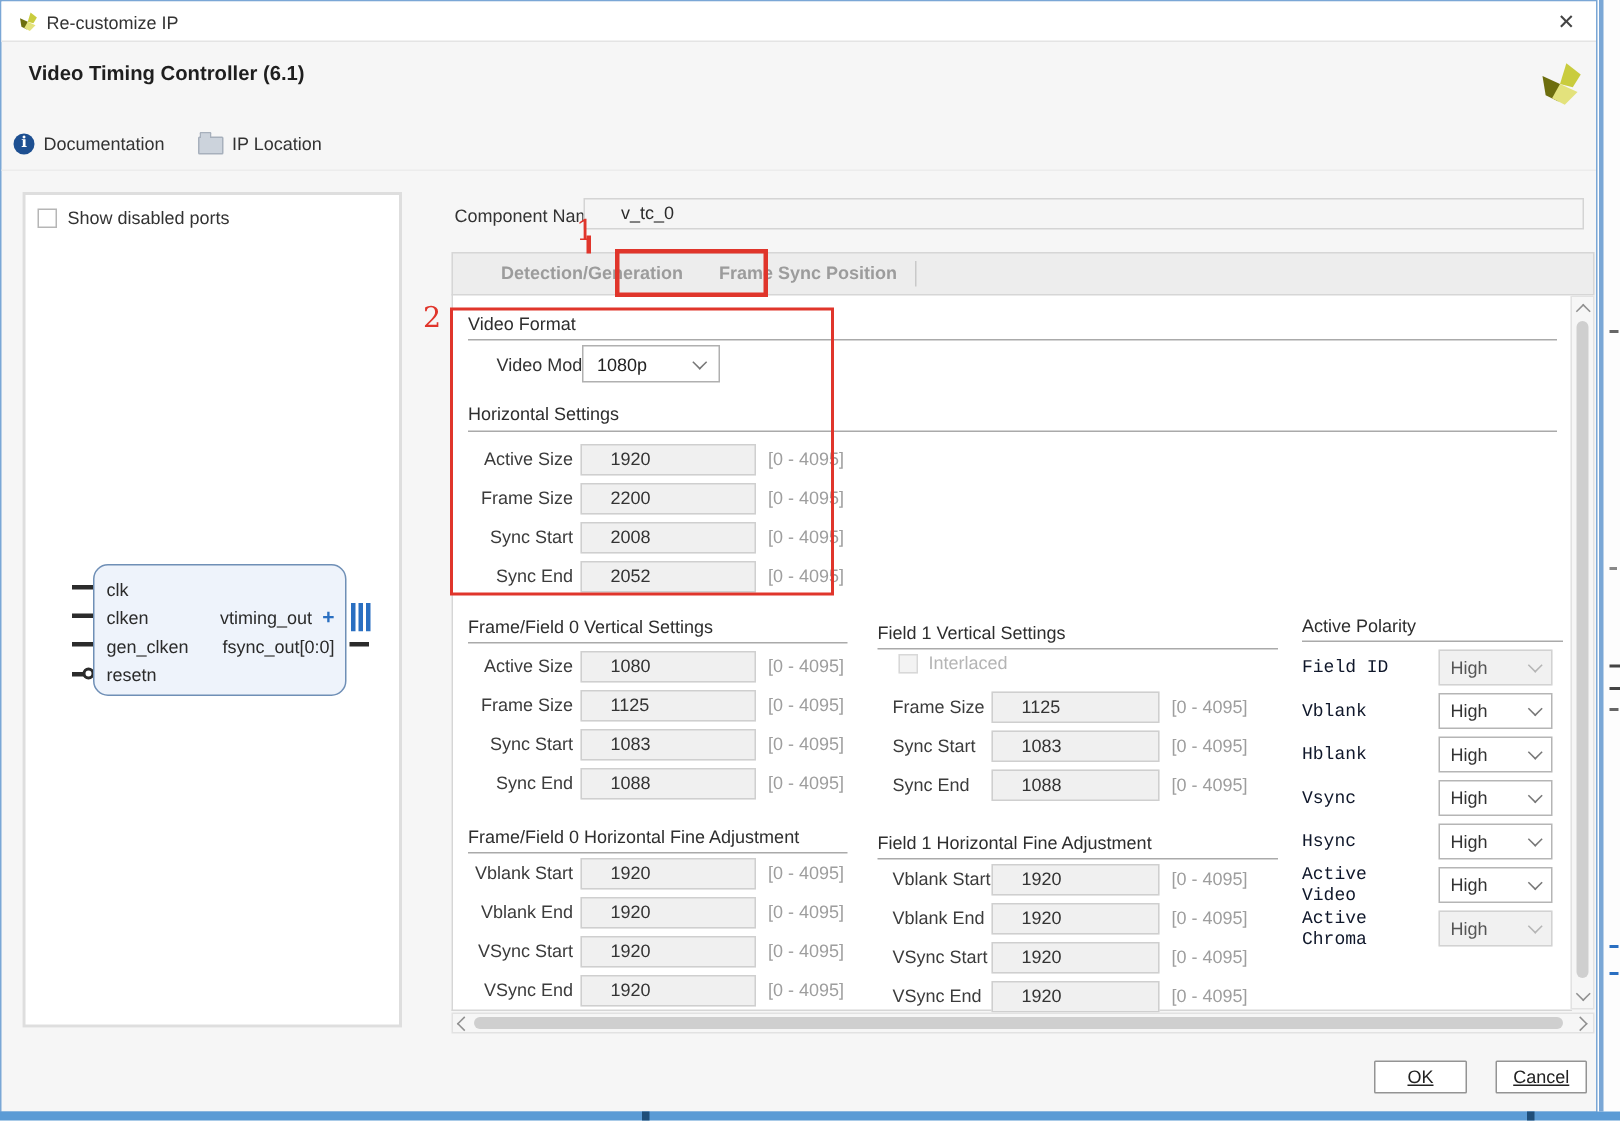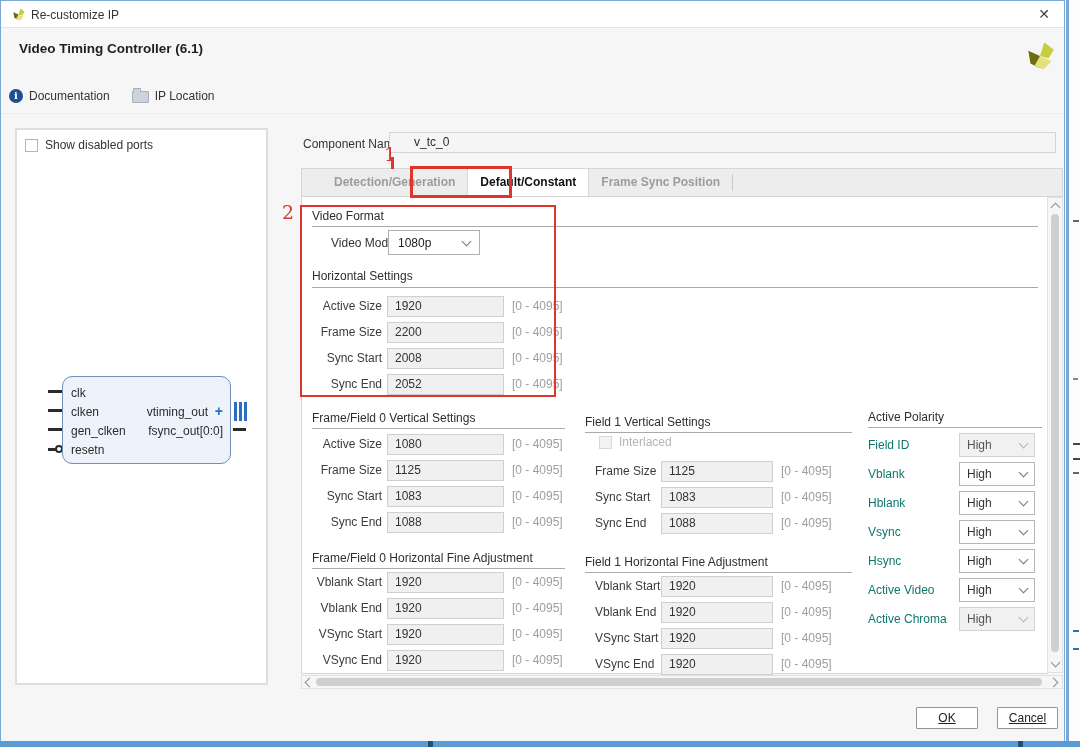--- a/index.html
+++ b/index.html
@@ -50,25 +50,25 @@
   .ch.u{transform:rotate(-135deg);} .ch.d{transform:rotate(45deg);}
   .ch.l{transform:rotate(135deg);} .ch.r{transform:rotate(-45deg);}
   
   .sect-title{position:absolute;font-weight:normal;color:#2e2e2e;}
   .sect-rule{position:absolute;height:1px;background:#aaa;}
   .frow{display:flex;align-items:center;height:26px;}
   .flbl{color:#3c3c3c;}
   .rows-c1 .flbl{width:70px;text-align:right;margin-right:5px;}
   .rows-c2 .flbl{width:76px;text-align:left;padding-left:10px;box-sizing:border-box;}
   .finp{width:117px;height:21px;background:#f0f0f0;border:1px solid #cfcfcf;box-sizing:border-box;
-        line-height:19px;padding-left:7px;color:#333;}
+        line-height:19px;padding-left:19px;color:#333;}
   .rows-c2 .finp{width:112px;}
   .frng{margin-left:8px;color:#9e9e9e;}
   .prow{display:flex;align-items:center;height:29px;}
-  .plbl{width:84px;margin-right:7px;color:#0f766e;}
+  .plbl{width:84px;margin-right:7px;color:#0f172a;font-family:Liberation Mono, monospace;}
   .psel{width:76px;height:24px;background:#fff;border:1px solid #b5b5b5;box-sizing:border-box;
         display:flex;align-items:center;justify-content:space-between;padding:0 7px;}
   .psel.dis{background:#f1f1f1;border-color:#d2d2d2;color:#555;}
   .pchev{width:6px;height:6px;border-right:1.5px solid #777;border-bottom:1.5px solid #777;
          transform:rotate(45deg);margin-top:-3px;}
   .psel.dis .pchev{border-color:#b5b5b5;}
   .vm-select{position:absolute;width:92px;height:25px;background:#fff;border:1px solid #b0b0b0;box-sizing:border-box;
              display:flex;align-items:center;justify-content:space-between;padding:0 9px;color:#222;}
   .irow{position:absolute;display:flex;align-items:center;gap:7px;color:#b5b5b5;}
   
@@ -146,21 +146,20 @@
       <rect x="10" y="0" width="3" height="19" fill="#2a6fc1"></rect>
     </svg>
     <div class="stub" style="left:216px;top:298px;width:13px"></div>
   </div>
 
   <span class="abs cn-label">Component Name</span>
   <div class="abs cn-field">v_tc_0</div>
 
   <div class="abs tabstrip">
     <span class="tab">Detection/Generation</span>
-    <span class="tab active">Default/Constant</span>
     <span class="tab">Frame Sync Position</span>
     <span class="tabdiv"></span>
   </div>
 
   <div class="abs content">
 
     <div class="sect-title" style="left:10px;top:12px">Video Format</div>
     <div class="sect-rule" style="left:10px;top:29px;width:726px"></div>
     <span class="abs" style="left:29px;top:39px">Video Mode</span>
     <div class="vm-select" style="left:86px;top:33px">

